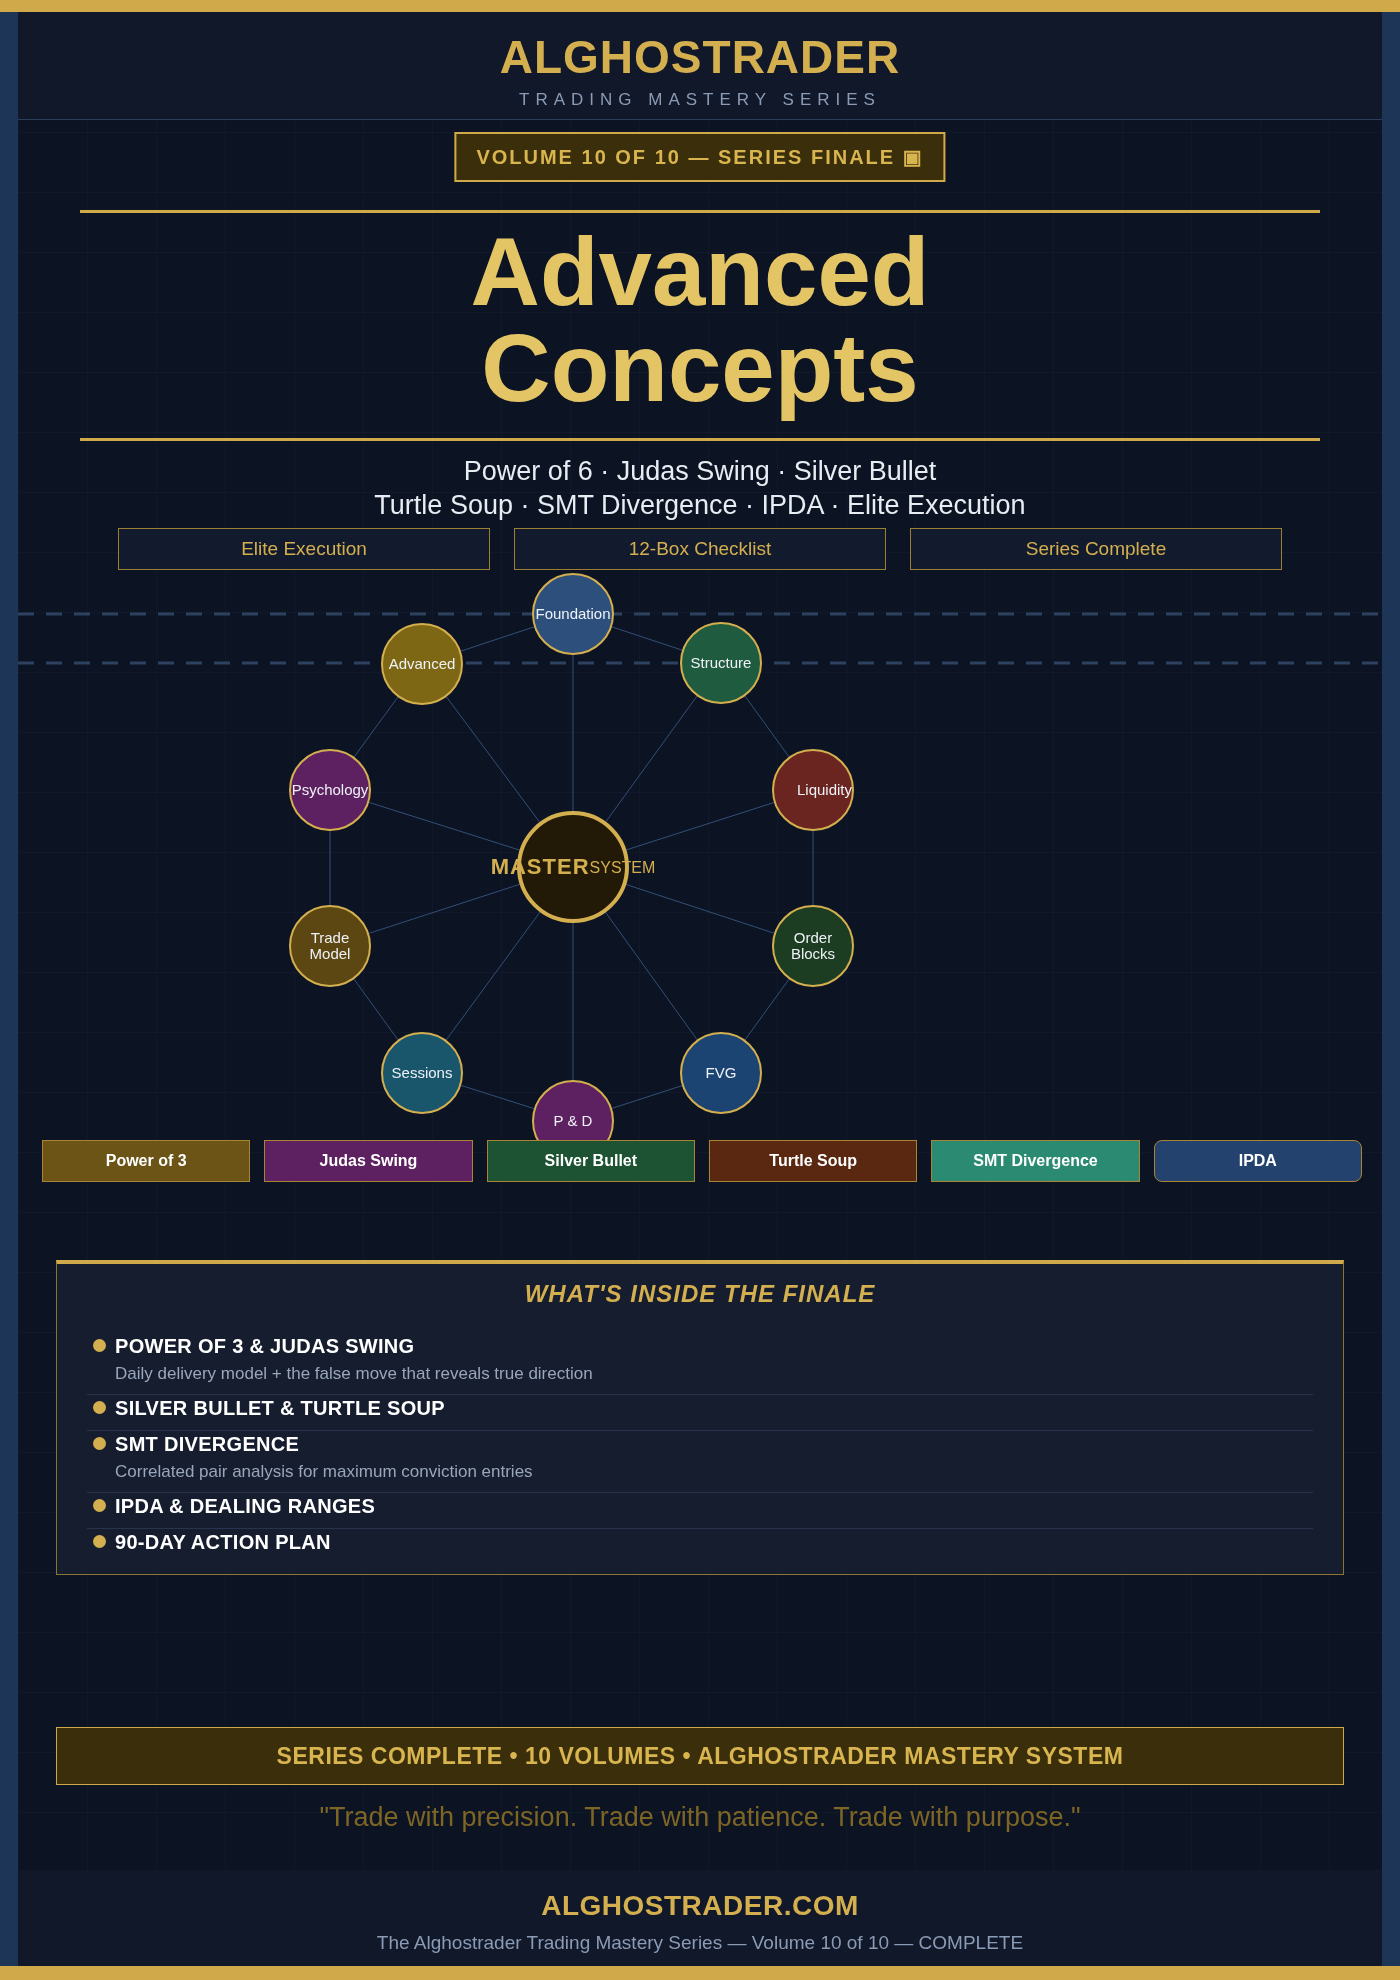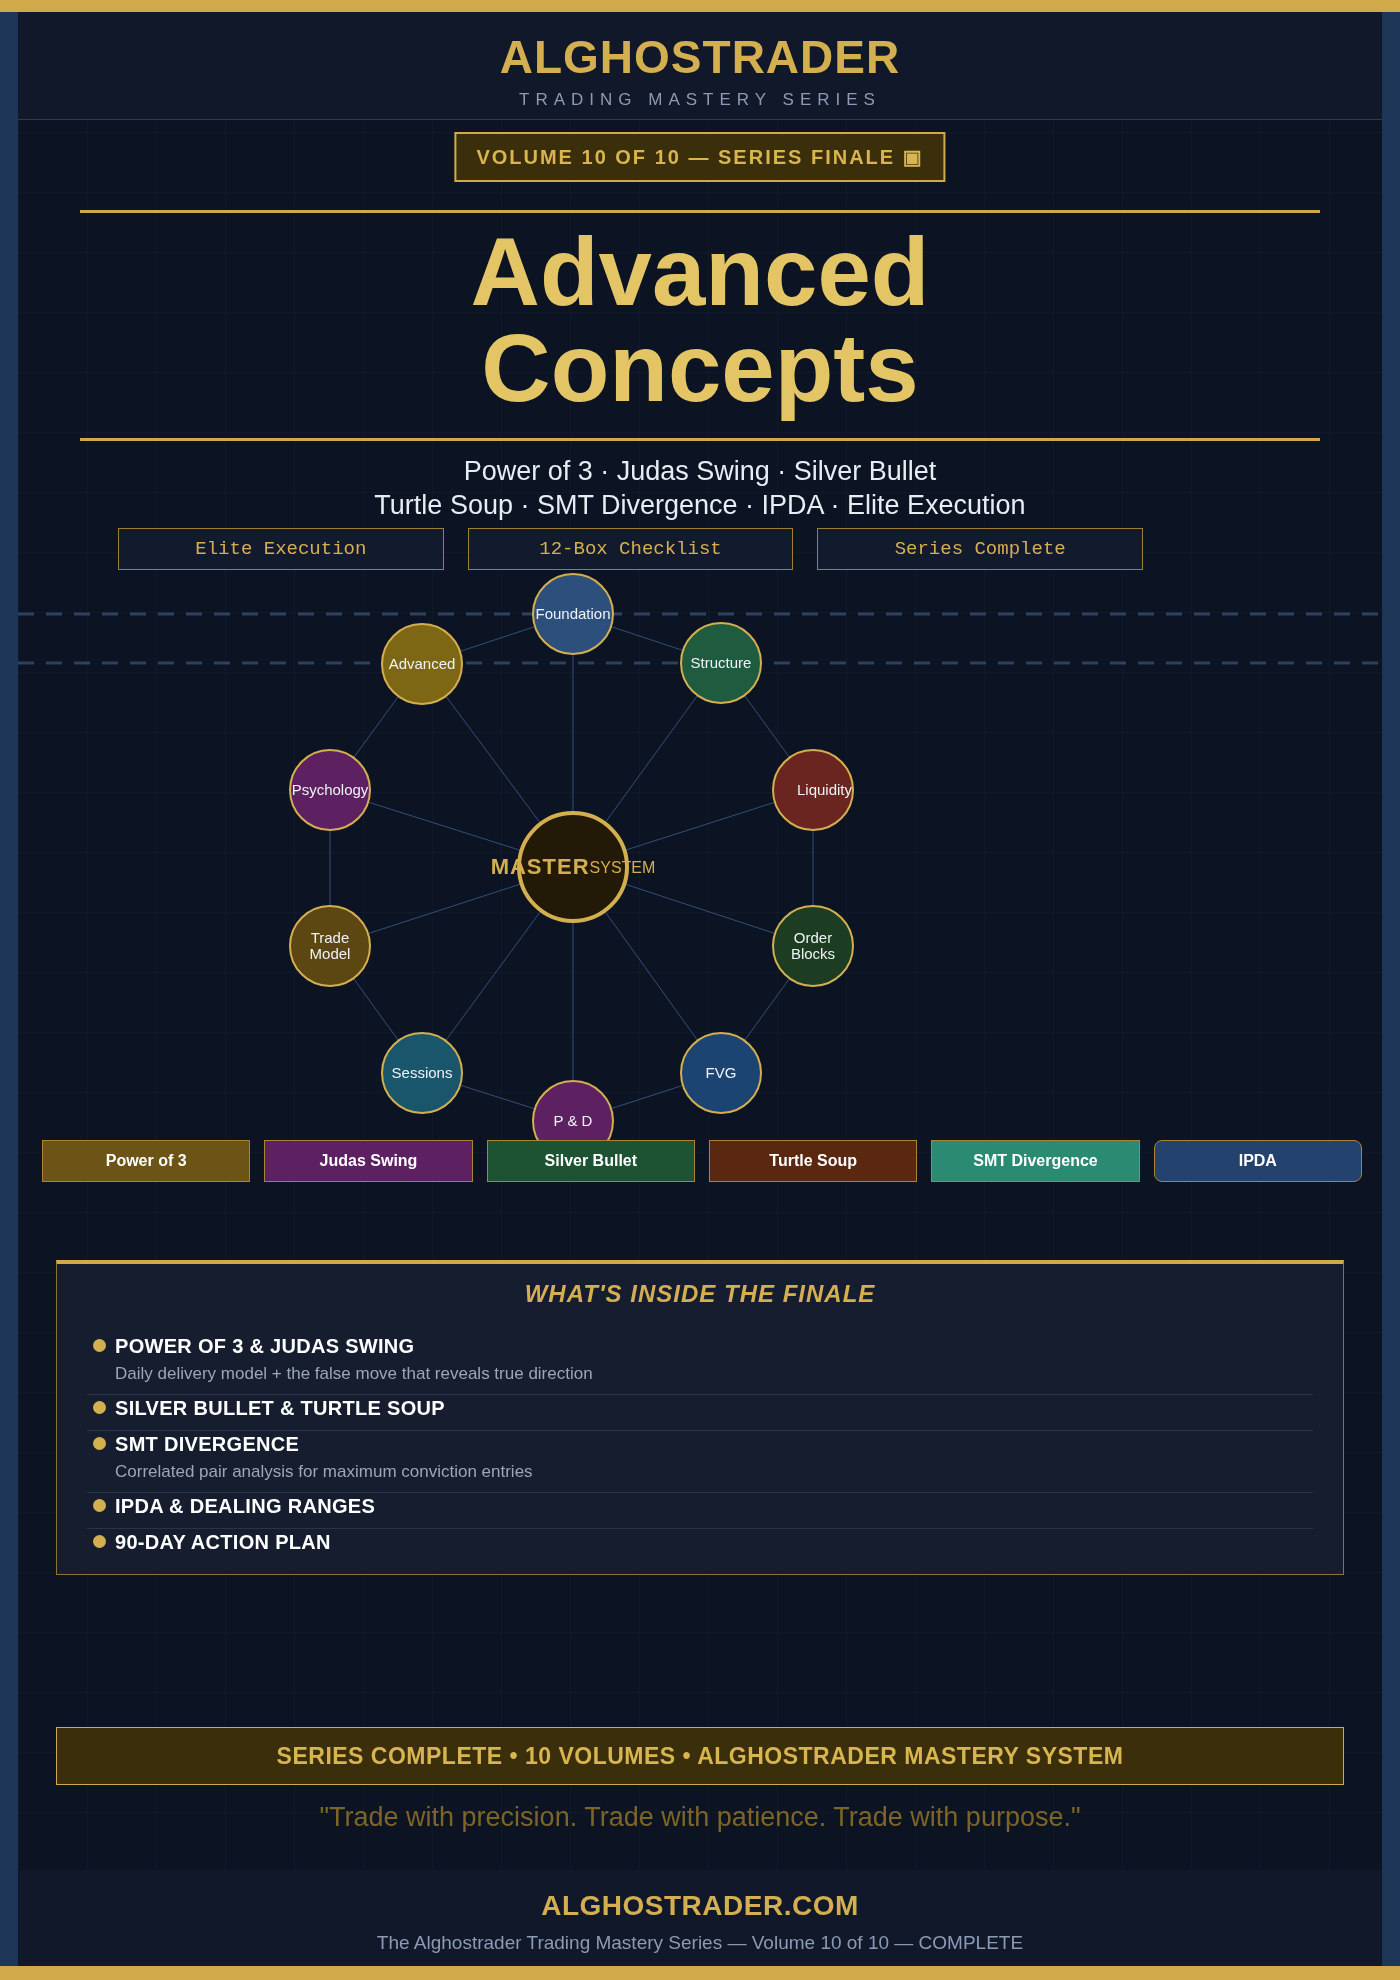--- a/index.html
+++ b/index.html
@@ -113,22 +113,22 @@
     position: absolute; left: 0; top: 442px;
     width: 1364px; text-align: center;
     color: #e8ecf3;
     font-size: 27px;
     line-height: 1.26;
   }
 
   
   .pill-row {
     position: absolute; left: 100px; top: 516px;
-    width: 1025px;
-    display: flex; gap: 24px; font-family: Liberation Mono, monospace;
+    width: 1164px;
+    display: flex; gap: 24px;
   }
   .pill {
     flex: 1;
     height: 42px;
     border: 1px solid #9c7f33;
     background: #121b2d;
     color: #d4af4f;
     font-size: 19px;
     display: flex; align-items: center; justify-content: center;
   }
@@ -271,21 +271,21 @@
     <div class="vol-badge">VOLUME 10 OF 10 — SERIES FINALE ▣</div>
 
     <div class="rule top"></div>
     <div class="big-title">
       <div>Advanced</div>
       <div>Concepts</div>
     </div>
     <div class="rule bot"></div>
 
     <div class="subtitle">
-      <div>Power of 3 · Judas Swing · Silver Bullet</div>
+      <div>Power of 6 · Judas Swing · Silver Bullet</div>
       <div>Turtle Soup · SMT Divergence · IPDA · Elite Execution</div>
     </div>
 
     <div class="pill-row">
       <div class="pill">Elite Execution</div>
       <div class="pill">12-Box Checklist</div>
       <div class="pill">Series Complete</div>
     </div>
 
     <div class="diagram">

